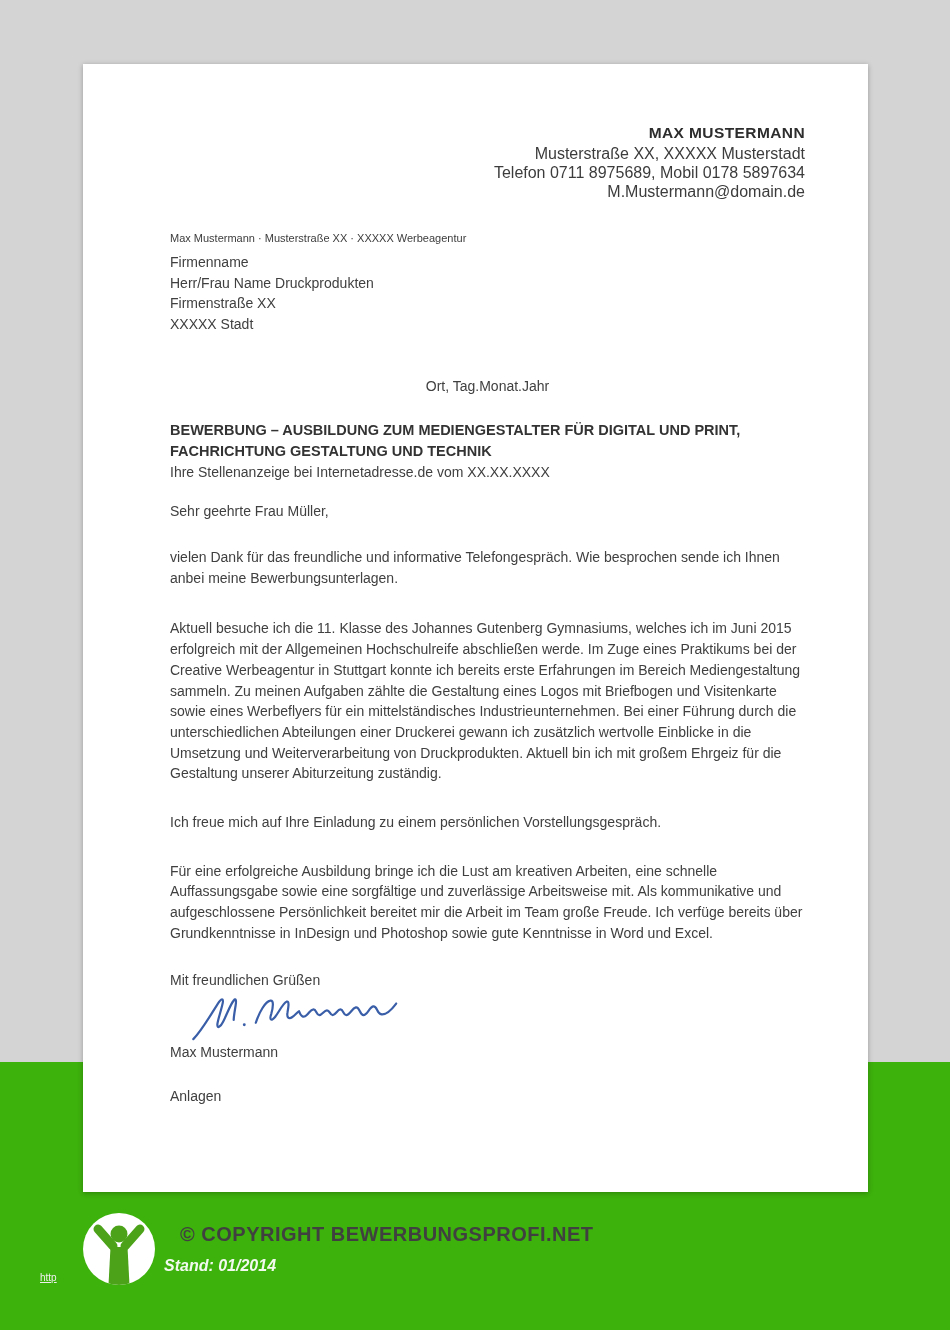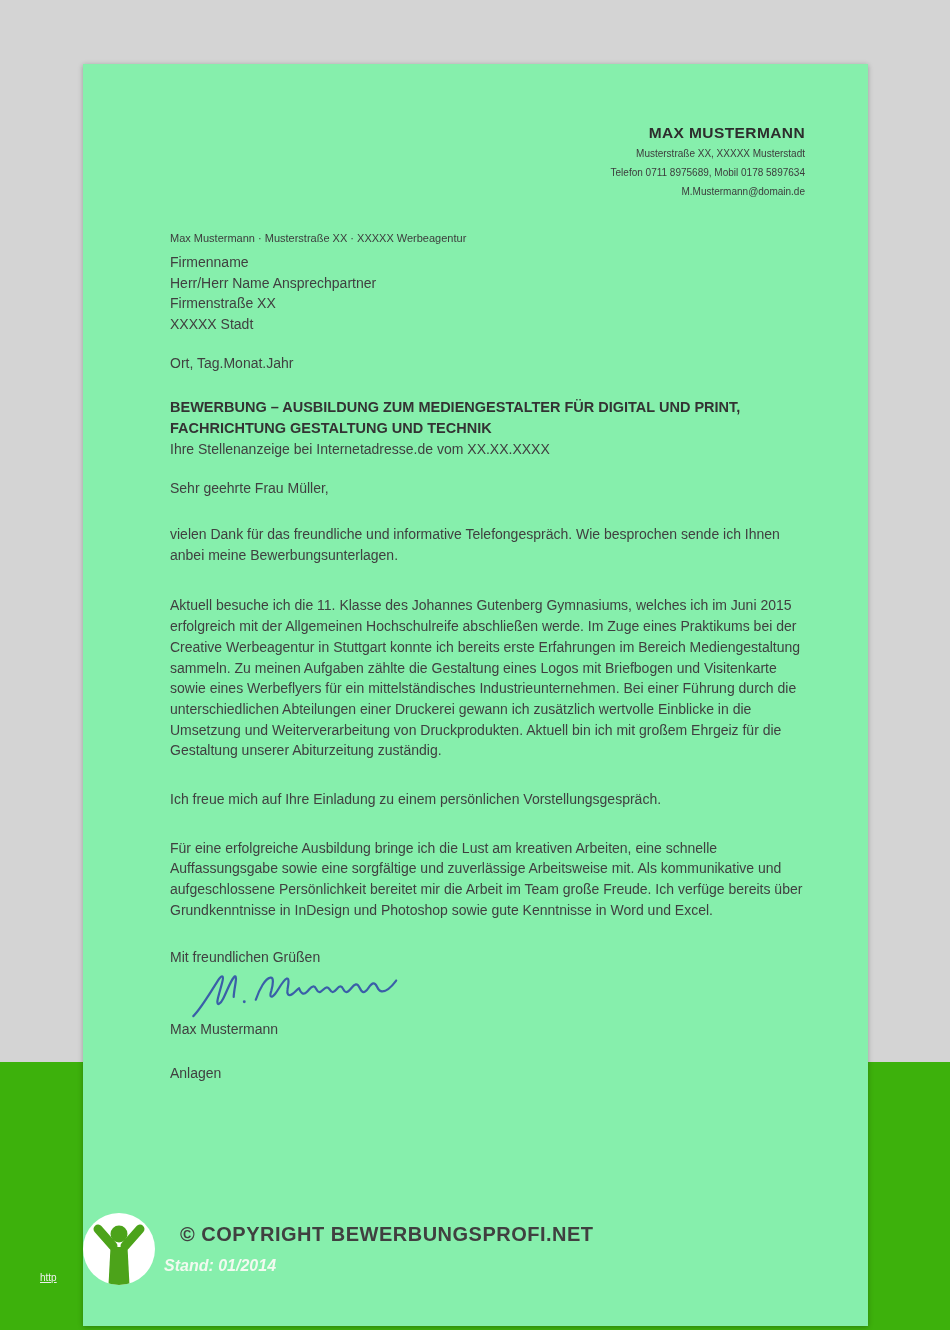--- a/index.html
+++ b/index.html
@@ -12,40 +12,40 @@
   .stage { position: relative; width: 950px; height: 1330px; background: #d4d4d4; }
 
   
   .green-band {
     position: absolute; left: 0; top: 1062px; width: 950px; height: 268px;
     background: #3DB10C; z-index: 1;
   }
 
   
   .page {
-    position: absolute; left: 83px; top: 64px; width: 785px; height: 1262px;
-    background: #86efac; z-index: 2;
+    position: absolute; left: 83px; top: 64px; width: 785px; height: 1128px;
+    background: #ffffff; z-index: 2;
     box-shadow: 0 1px 5px rgba(0,0,0,0.28);
     box-sizing: border-box;
     padding: 58px 63px 0 87px;
     color: #404040;
   }
 
   .hdr { text-align: right; }
   .hdr-name {
     font-size: 15.5px; font-weight: bold; color: #2d2d2d;
     letter-spacing: 0.4px; line-height: 22px;
   }
-  .hdr-line { font-size: 10px; line-height: 19px; color: #3c3c3c; }
+  .hdr-line { font-size: 16px; line-height: 19px; color: #3c3c3c; }
 
   .sender-line { margin-top: 31px; font-size: 11px; color: #3c3c3c; }
 
   .recipient { margin-top: 8px; font-size: 14px; line-height: 20.5px; }
 
-  .date-line { margin-top: 21px; text-align: left; font-size: 14px; }
+  .date-line { margin-top: 44px; text-align: center; font-size: 14px; }
 
   .subject { margin-top: 26px; }
   .subject-bold { font-size: 14.5px; font-weight: bold; line-height: 21px; color: #333; }
   .subject-sub { font-size: 14px; line-height: 21px; margin-top: 0; }
 
   .salutation { margin-top: 20px; font-size: 14px; }
 
   p.body-par { margin: 28px 0 0 0; font-size: 14px; line-height: 20.7px; }
   p.body-par.wide { margin-top: 30px; }
 
@@ -84,21 +84,21 @@
       <div class="hdr-name">MAX MUSTERMANN</div>
       <div class="hdr-line">Musterstraße XX, XXXXX Musterstadt</div>
       <div class="hdr-line">Telefon 0711 8975689, Mobil 0178 5897634</div>
       <div class="hdr-line">M.Mustermann@domain.de</div>
     </div>
 
     <div class="sender-line">Max Mustermann · Musterstraße XX · XXXXX Werbeagentur</div>
 
     <div class="recipient">
       <div>Firmenname</div>
-      <div>Herr/Herr Name Ansprechpartner</div>
+      <div>Herr/Frau Name Druckprodukten</div>
       <div>Firmenstraße XX</div>
       <div>XXXXX Stadt</div>
     </div>
 
     <div class="date-line">Ort, Tag.Monat.Jahr</div>
 
     <div class="subject">
       <div class="subject-bold">BEWERBUNG – AUSBILDUNG ZUM MEDIENGESTALTER FÜR DIGITAL UND PRINT, FACHRICHTUNG GESTALTUNG UND TECHNIK</div>
       <div class="subject-sub">Ihre Stellenanzeige bei Internetadresse.de vom XX.XX.XXXX</div>
     </div>

